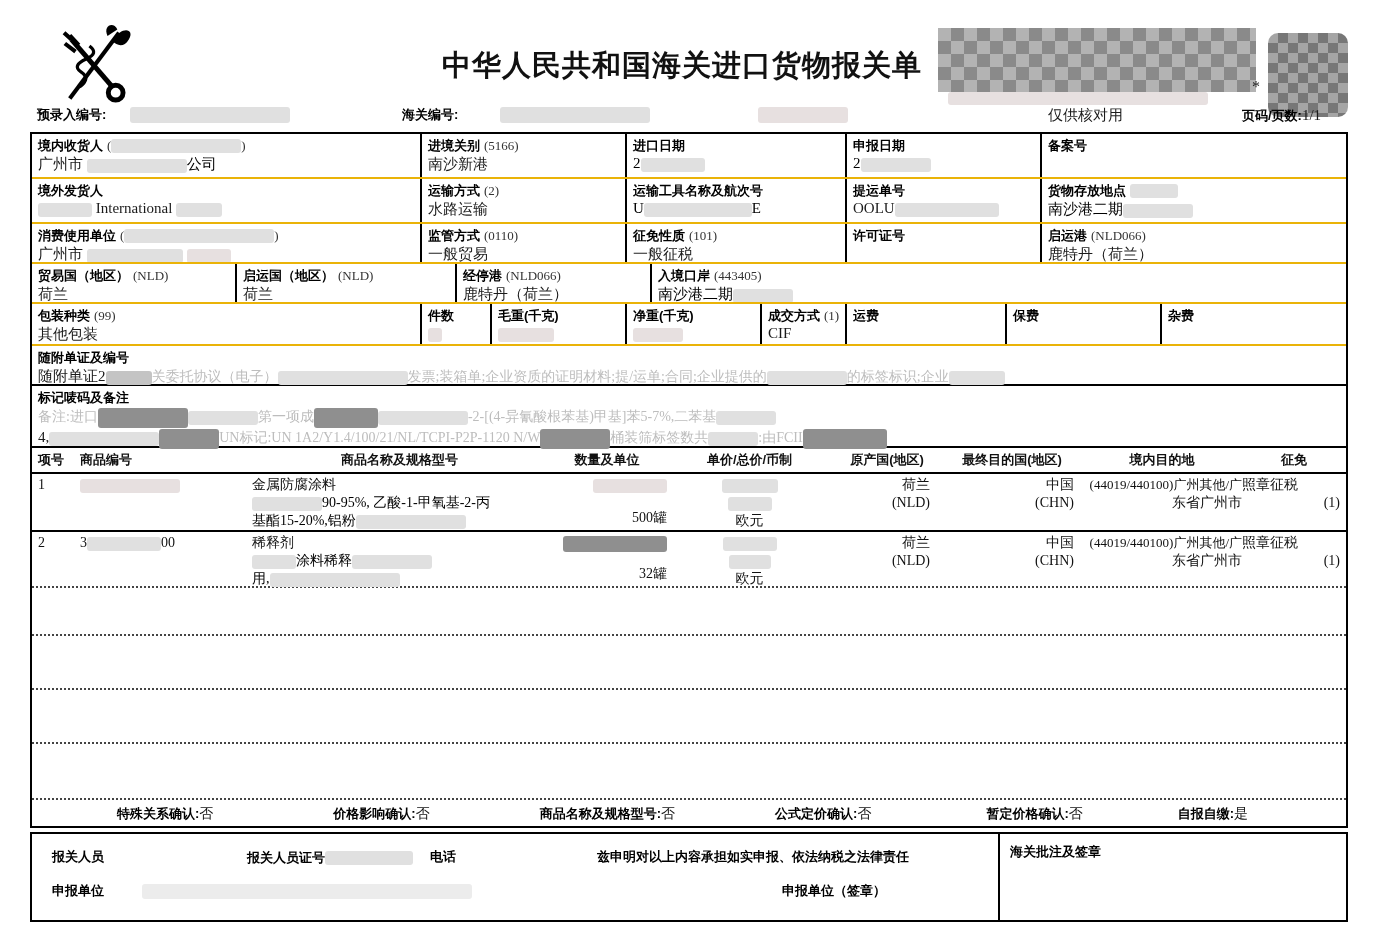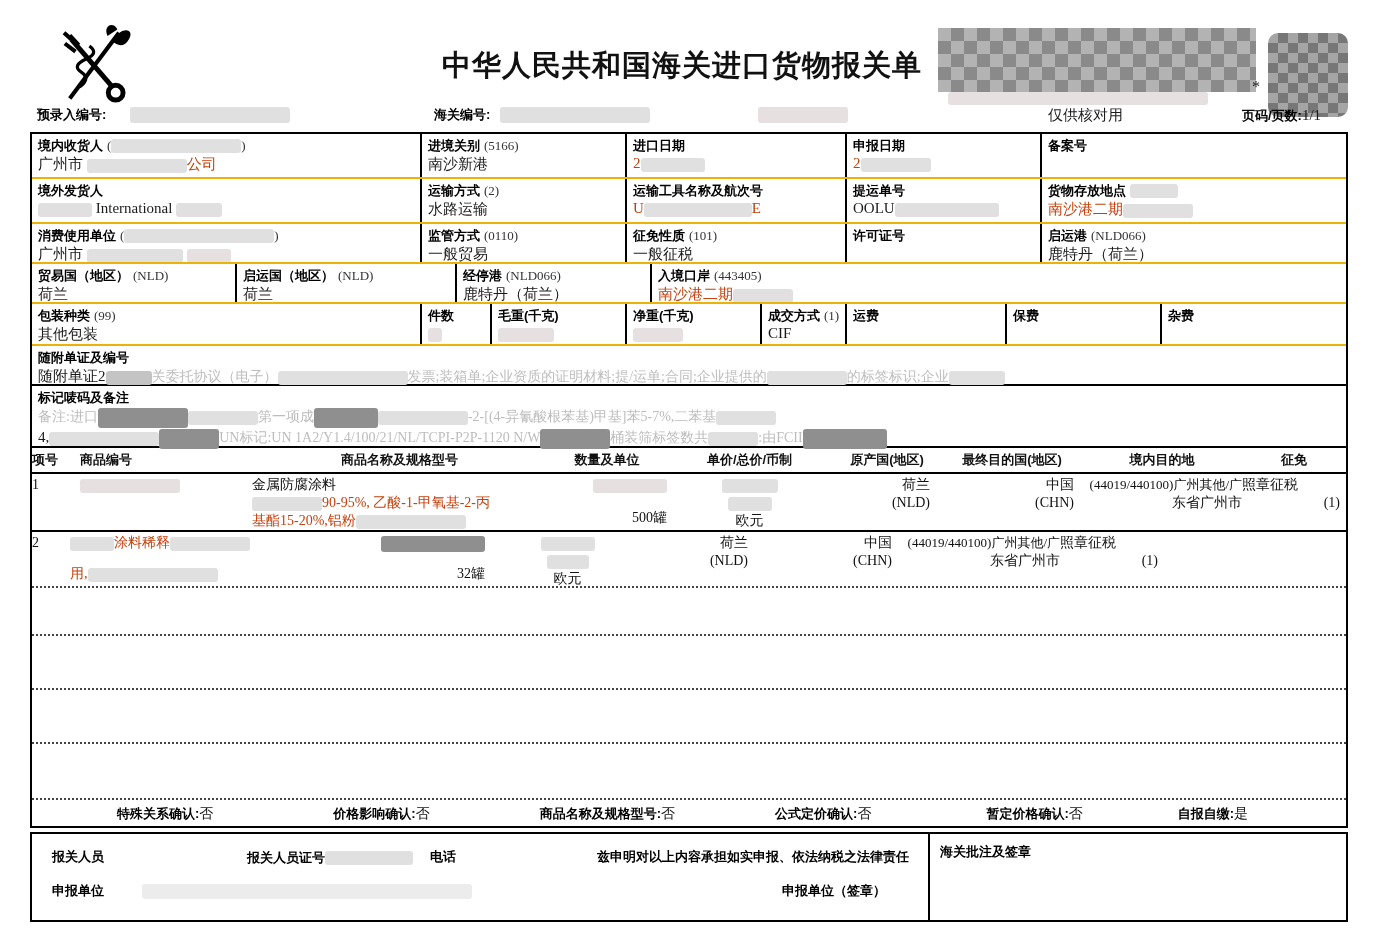--- a/index.html
+++ b/index.html
@@ -6,21 +6,21 @@
   body { background:#fff; }
   .page {
     position:relative; width:1378px; height:938px; background:#fff;
     font-family:"Liberation Serif","DejaVu Serif",serif; color:#111;
     overflow:hidden;
   }
   .lbl { font-family:"Liberation Sans","DejaVu Sans",sans-serif; font-weight:bold; font-size:13px; color:#000; }
   .code { font-family:"Liberation Serif","DejaVu Serif",serif; font-weight:normal; font-size:13px; color:#333; }
   .val  { font-size:15px; color:#1a1a1a; }
   .faint { color:#bdbdbd; }
-  .vfaint { color:#c2410c; }
+  .vfaint { color:#000000; }
   
   .rd { display:inline-block; height:14px; border-radius:3px; background:#e0e0e0; vertical-align:middle; }
   .rd-mid { background:#c4c4c4; }
   .rd-dark { background:#8f8f8f; height:20px; }
   .rd-pink { background:#e7e0e0; }
   .mosaic { position:absolute; background:repeating-conic-gradient(#8a8a8a 0% 25%, #b3b3b3 0% 50%); background-size:26px 26px; }
   .mosaic2 { background:repeating-conic-gradient(#777 0% 25%, #a5a5a5 0% 50%); background-size:20px 20px; border-radius:10px; }
   
   .title { position:absolute; top:46px; left:442px; font-size:29px; font-weight:bold; letter-spacing:1px; white-space:nowrap; }
   .logo { position:absolute; top:20px; left:55px; }
@@ -33,21 +33,21 @@
   .fcell:last-child { border-right:none; }
   .c1{width:390px}.c2{width:205px}.c3{width:220px}.c4{width:195px}.c5{width:254px}
   .e1{width:390px}.e2{width:70px}.e3{width:135px}.e4{width:135px}.e5{width:85px}.e6{width:160px}.e7{width:155px}.e8{width:184px}
   .h45{height:45px}.h40{height:40px}.h42{height:42px}
   .wide { border-bottom:2px solid #000; padding:2px 6px; }
   .wline { font-size:14px; white-space:nowrap; overflow:hidden; line-height:19px; }
   
   .ghead { display:flex; height:26px; border-bottom:2px solid #000; align-items:center; }
   .ghead .gc { font-family:"Liberation Sans","DejaVu Sans",sans-serif; font-weight:bold; font-size:13px; }
   .gc { overflow:hidden; }
-  .g-c1{width:38px; }
+  .g-c1{width:38px; padding-left:6px}
   .g-c2{width:182px; padding-left:10px}
   .g-c3{width:295px}
   .g-c4{width:120px}
   .g-c5{width:165px}
   .g-c6{width:110px}
   .g-c7{width:140px}
   .g-c8{width:160px}
   .g-c9{width:104px}
   .tc{text-align:center}.tr{text-align:right}
   .grow { display:flex; font-size:14px; }
@@ -55,21 +55,21 @@
   .gl { line-height:18px; white-space:nowrap; }
   .solid-b { border-bottom:2px solid #000; }
   .dot-b { border-bottom:2px dotted #444; }
   .h58{height:58px}.h56{height:56px}.h48{height:48px}.h54{height:54px}
   
   .confirm { height:26px; display:flex; align-items:center; }
   .confirm .pair { white-space:nowrap; }
   .confirm .pv { font-size:14px; font-weight:normal; font-family:"Liberation Serif","DejaVu Serif",serif; }
   
   .botbox { position:absolute; top:832px; left:30px; width:1318px; height:90px; border:2px solid #000; display:flex; }
-  .bleft { width:898px; border-right:2px solid #000; position:relative; }
+  .bleft { width:968px; border-right:2px solid #000; position:relative; }
   .bright { flex:1; padding:8px 10px; }
   .bleft .l1 { position:absolute; top:14px; left:0; width:100%; }
   .bleft .l2 { position:absolute; top:48px; left:0; width:100%; }
   .abs { position:absolute; white-space:nowrap; }
   .star { position:absolute; top:78px; left:1252px; font-size:16px; color:#222; }
 </style>
 </head>
 <body>
 
 <div class="page">
@@ -89,21 +89,21 @@
   <div class="title">中华人民共和国海关进口货物报关单</div>
 
   <div class="mosaic" style="top:28px; left:938px; width:318px; height:64px;"></div>
   <span class="rd rd-pink" style="position:absolute; top:92px; left:948px; width:260px; height:13px;"></span>
   <div class="mosaic mosaic2" style="top:33px; left:1268px; width:80px; height:84px;"></div>
   <span class="star">*</span>
 
   <div class="inforow">
     <span class="lbl" style="left:7px;">预录入编号:</span>
     <span class="rd" style="position:absolute; left:100px; top:1px; width:160px; height:16px;"></span>
-    <span class="lbl" style="left:404px;">海关编号:</span>
+    <span class="lbl" style="left:372px;">海关编号:</span>
     <span class="rd" style="position:absolute; left:470px; top:1px; width:150px; height:16px;"></span>
     <span class="rd rd-pink" style="position:absolute; left:728px; top:1px; width:90px; height:16px;"></span>
     <span class="val" style="left:1018px;font-family:Liberation Mono, monospace;">仅供核对用</span>
     <span style="left:1212px;"><span class="lbl">页码/页数:</span><span class="val">1/1</span></span>
   </div>
 
   <div class="mainbox">
 
     <div class="frow h45">
       <div class="fcell c1">
@@ -288,21 +288,25 @@
         <div class="gl">照章征税</div>
         <div class="gl tr" style="padding-right:6px">(1)</div>
         <div class="gl">&nbsp;</div>
       </div>
     </div>
 
     <div class="grow h56 dot-b">
       <div class="gcol g-c1">
           <div class="gl">2</div>
         </div>
+      <div class="gcol g-c2">
+          <div class="gl"><span>3</span><span class="rd" style="width:74px"></span><span>00</span></div>
+        </div>
       <div class="gcol g-c3">
+        <div class="gl">稀释剂</div>
         <div class="gl vfaint"><span class="rd" style="width:44px"></span><span>涂料稀释</span><span class="rd" style="width:80px"></span></div>
         <div class="gl vfaint"><span>用,</span><span class="rd" style="width:130px"></span></div>
       </div>
       <div class="gcol g-c4 tr">
         <div class="gl"><span class="rd rd-dark" style="width:104px;height:16px"></span></div>
         <div class="gl">32罐</div>
       </div>
       <div class="gcol g-c5 tc">
         <div class="gl"><span class="rd" style="width:54px"></span></div>
         <div class="gl"><span class="rd" style="width:42px"></span></div>

